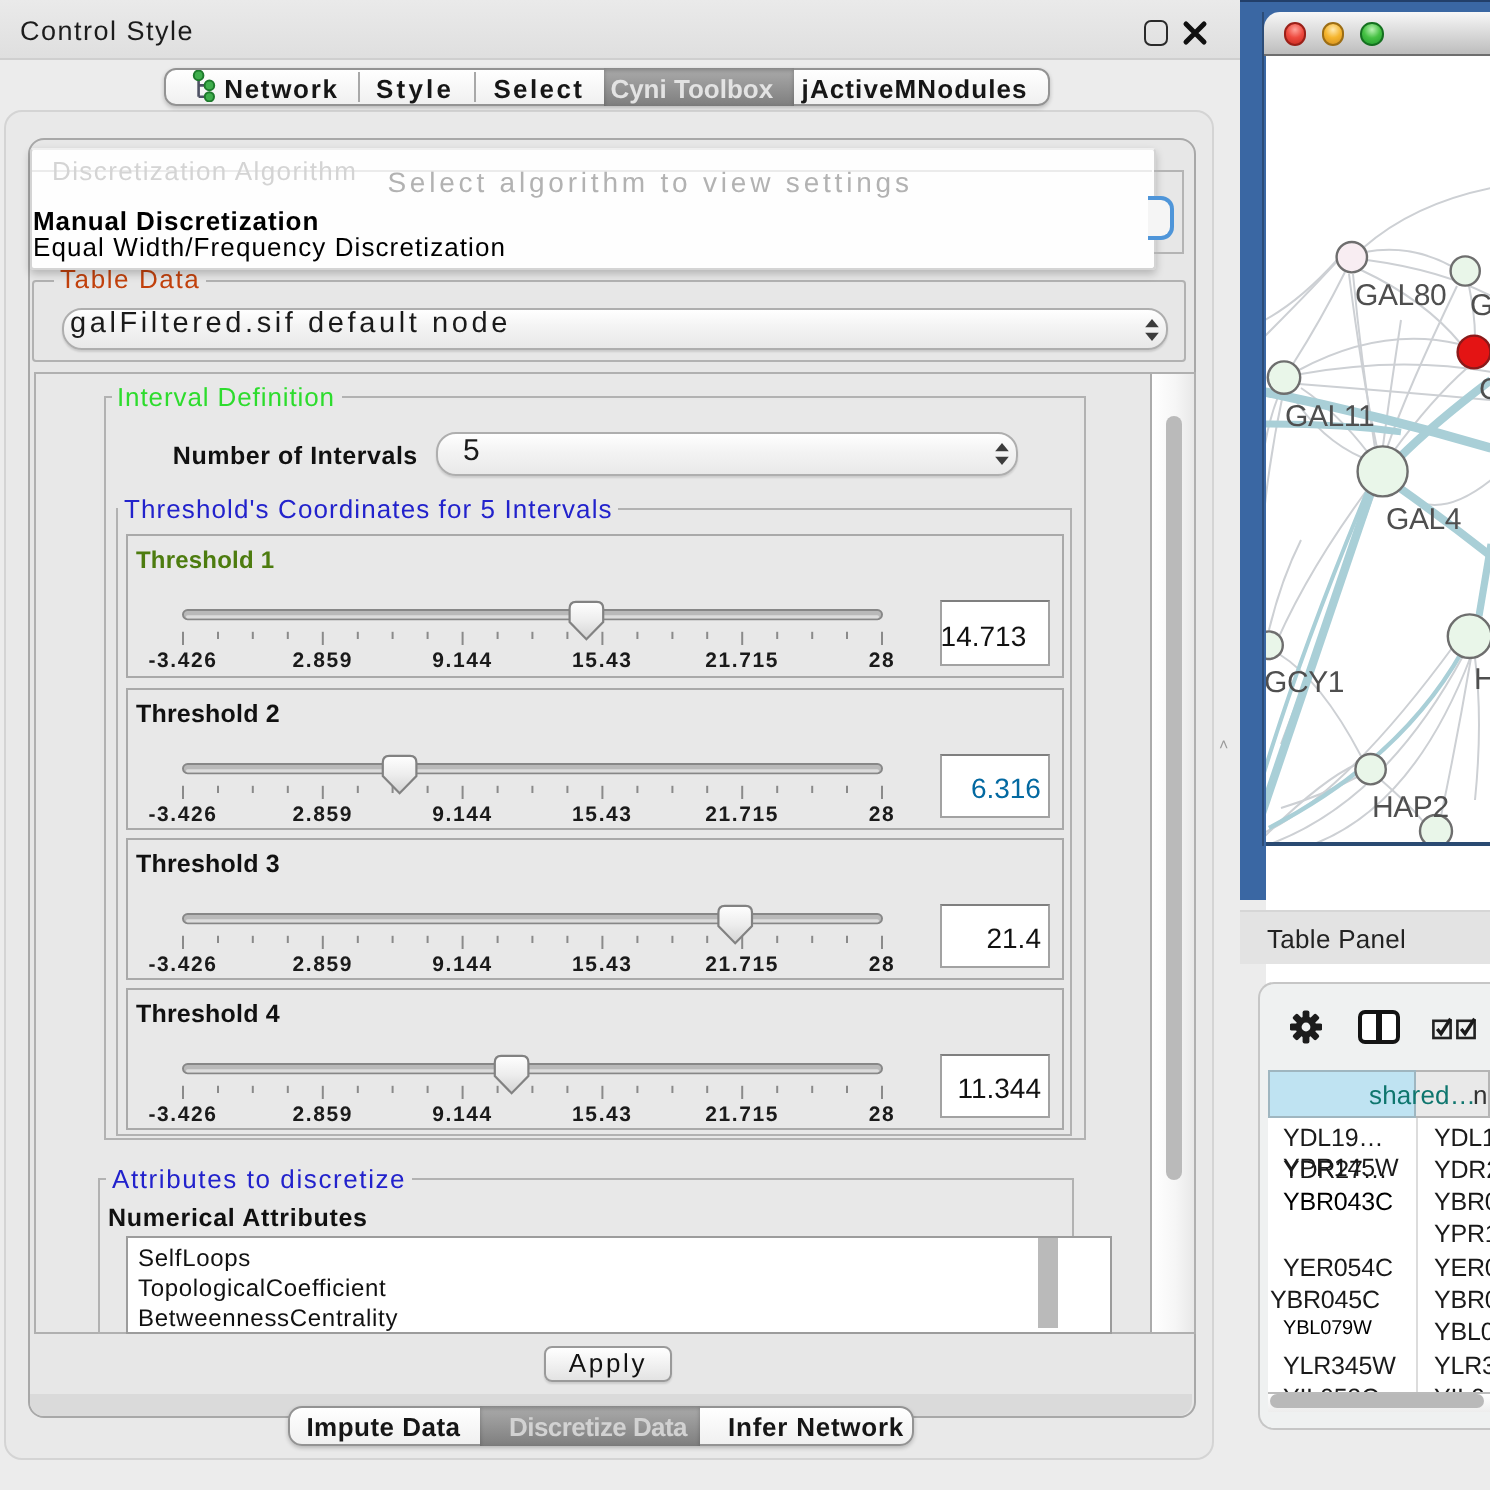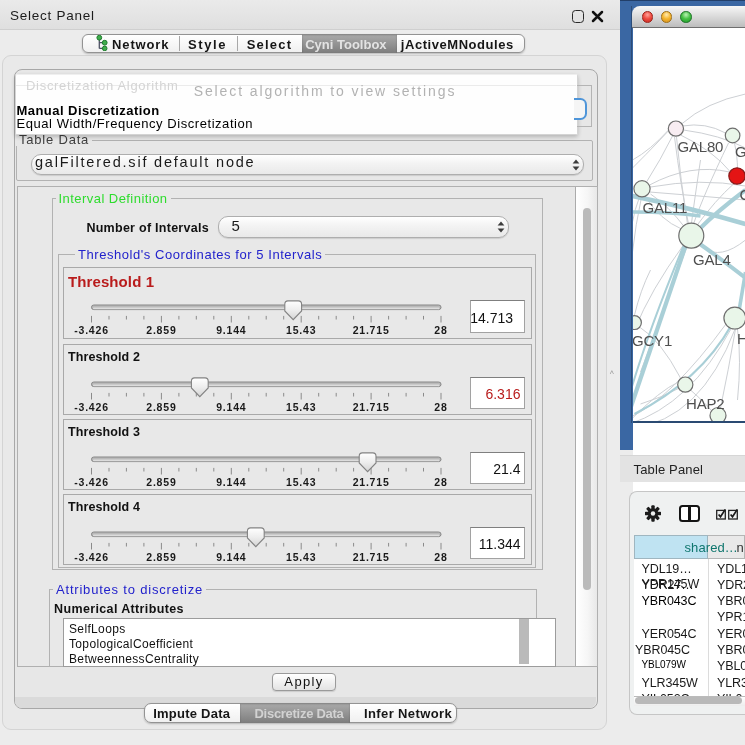--- a/index.html
+++ b/index.html
@@ -15,21 +15,21 @@
       <defs>
 <linearGradient id="thumbgrad" x1="0" y1="0" x2="0" y2="1">
   <stop offset="0" stop-color="#ffffff"></stop>
           <stop offset="0.5" stop-color="#ededed"></stop>
           <stop offset="1" stop-color="#d4d4d4"></stop>
 </linearGradient>
 </defs>
     </svg>
 
 <div class="abs" style="left:0;top:0;width:620px;height:30px;background:linear-gradient(#eaeaea,#dfdfdf);border-bottom:1px solid #cfcfcf;"></div>
-<div class="abs" style="left:10px;top:8px;font-size:13.5px;letter-spacing:0.75px;color:#1c1c1c;">Select Panel</div>
+<div class="abs" style="left:10px;top:8px;font-size:13.5px;letter-spacing:0.75px;color:#1c1c1c;">Control Style</div>
 <div class="abs" style="left:571.5px;top:10px;width:12px;height:12.5px;border:1.7px solid #2a2a2a;border-radius:3.5px;"></div>
 <svg class="abs" style="left:591px;top:9.5px" width="13" height="13" viewBox="0 0 13 13">
       <path d="M2 2 L11 11 M11 2 L2 11" stroke="#111" stroke-width="2.5" stroke-linecap="round"></path>
     </svg>
 
 <div class="abs" style="left:2px;top:55px;width:605.2px;height:674.5px;background:#e9e9e9;border:1px solid #d4d4d4;border-radius:9px;"></div>
 <div class="abs" style="left:13.5px;top:69px;width:584.5px;height:640px;background:#e7e7e7;border:1px solid #a8a8a8;border-radius:8px;"></div>
 <div class="abs" style="left:15px;top:696.5px;width:581px;height:11px;background:#dadada;border-radius:0 0 7px 7px;"></div>
 
 <div class="abs" style="left:82px;top:33.7px;width:443px;height:19px;background:linear-gradient(#ffffff,#f0f0f0);border:1px solid #939393;border-radius:6px;box-shadow:0 1px 2px rgba(0,0,0,.22);"></div>
@@ -42,21 +42,21 @@
  <circle cx="8.7" cy="7.7" r="2.4" fill="#3fae4c" stroke="#1d7a2c" stroke-width="1"></circle>
  <circle cx="8.7" cy="13.4" r="2.3" fill="#3fae4c" stroke="#1d7a2c" stroke-width="1"></circle>
 </svg>
 <div class="tabtxt" style="left:112.1px;top:37.4px;letter-spacing:0.85px;">Network</div>
 <div class="tabtxt" style="left:188px;top:37.4px;letter-spacing:1.6px;">Style</div>
 <div class="tabtxt" style="left:246.7px;top:37.4px;letter-spacing:1.2px;">Select</div>
 <div class="tabtxt" style="left:305.2px;top:37.4px;letter-spacing:0;color:#e3e3e3;">Cyni Toolbox</div>
 <div class="tabtxt" style="left:400.8px;top:37.4px;letter-spacing:0.55px;">jActiveMNodules</div>
 
 <div class="abs" style="left:15.5px;top:139.5px;width:577px;height:41px;border:1px solid #b2b2b2;border-radius:2px;"></div>
-<div class="grouplbl" style="left:16px;top:133px;color:#404040;letter-spacing:0.8px;">Table Data</div>
+<div class="grouplbl" style="left:27px;top:133px;color:#c2410c;letter-spacing:0.8px;">Table Data</div>
 <div class="combo" style="left:31px;top:154px;width:553px;height:20.5px;"></div>
 <div class="abs" style="left:35px;top:154.4px;font-size:14.5px;letter-spacing:1.8px;color:#1a1a1a;">galFiltered.sif default node</div>
 <svg class="abs" style="left:570.5px;top:158.5px" width="10" height="12" viewBox="0 0 10 12">
  <path d="M5 0.5 L8.4 4.6 H1.6 Z" fill="#3c3c3c"></path>
       <path d="M5 11.5 L8.4 7.4 H1.6 Z" fill="#3c3c3c"></path>
 </svg>
 
 <div class="abs" style="left:16.5px;top:185.5px;width:581px;height:481px;background:#e8e8e8;border:1px solid #b0b0b0;"></div>
 <div class="abs" style="left:575px;top:186.5px;width:21.5px;height:479px;background:linear-gradient(90deg,#ffffff,#f6f6f6 55%,#e8e8e8);border-left:1px solid #ababab;"></div>
 <div class="abs" style="left:582.5px;top:208px;width:8.5px;height:382px;background:#bababa;border-radius:4.5px;"></div>
@@ -66,27 +66,27 @@
 
 <div class="abs" style="left:86.4px;top:221px;font-size:12.5px;font-weight:bold;letter-spacing:0.27px;color:#111;">Number of Intervals</div>
 <div class="combo" style="left:218.4px;top:215.5px;width:291px;height:22px;"></div>
 <div class="abs" style="left:231.5px;top:216.8px;font-size:15px;color:#1a1a1a;">5</div>
 <svg class="abs" style="left:495.5px;top:221px" width="10" height="12" viewBox="0 0 10 12">
  <path d="M5 0.5 L8.4 4.6 H1.6 Z" fill="#3c3c3c"></path>
       <path d="M5 11.5 L8.4 7.4 H1.6 Z" fill="#3c3c3c"></path>
 </svg>
 
 <div class="abs" style="left:58.3px;top:253.6px;width:478.2px;height:314px;border:1px solid #b2b2b2;"></div>
-<div class="grouplbl" style="left:75px;top:248px;background:#e8e8e8;color:#2222cc;letter-spacing:0.55px;">Threshold's Coordinates for 5 Intervals</div>
+<div class="grouplbl" style="left:59px;top:248px;background:#e8e8e8;color:#2222cc;letter-spacing:0.55px;">Threshold's Coordinates for 5 Intervals</div>
 
 <div class="abs" style="left:63px;top:267.0px;width:469.3px;height:71.5px;background:#e8e8e8;border:1px solid #a9a9a9;"></div>
     <div class="abs" style="left:63px;top:343.5px;width:469.3px;height:71.5px;background:#e8e8e8;border:1px solid #a9a9a9;"></div>
     <div class="abs" style="left:63px;top:418.5px;width:469.3px;height:71.5px;background:#e8e8e8;border:1px solid #a9a9a9;"></div>
     <div class="abs" style="left:63px;top:493.5px;width:469.3px;height:71.5px;background:#e8e8e8;border:1px solid #a9a9a9;"></div>
-<div class="abs" style="left:68px;top:273.3px;font-size:15px;font-weight:bold;letter-spacing:0.1px;color:#b91c1c;">Threshold 1</div>
+<div class="abs" style="left:68px;top:273.3px;font-size:12px;font-weight:bold;letter-spacing:0.1px;color:#4d7c0f;">Threshold 1</div>
     <div class="abs" style="left:68px;top:349.8px;font-size:12.5px;font-weight:bold;letter-spacing:0.1px;color:#111;">Threshold 2</div>
     <div class="abs" style="left:68px;top:424.8px;font-size:12.5px;font-weight:bold;letter-spacing:0.1px;color:#111;">Threshold 3</div>
     <div class="abs" style="left:68px;top:499.8px;font-size:12.5px;font-weight:bold;letter-spacing:0.1px;color:#111;">Threshold 4</div>
 <svg style="position:absolute;left:63.0px;top:267.0px" width="469" height="72" viewBox="0 0 469 72">
       <rect x="28.5" y="38.0" width="349.5" height="4.6" rx="2.3" fill="#b9b9b9" stroke="#878787" stroke-width="1"></rect>
       <rect x="30.0" y="40.6" width="346.5" height="1.6" rx="0.8" fill="#dcdcdc"></rect>
       <g stroke="#8a8a8a" stroke-width="1">
         <line x1="28.5" y1="48.9" x2="28.5" y2="55.5"></line>
         <line x1="46.0" y1="48.9" x2="46.0" y2="52.5"></line>
         <line x1="63.4" y1="48.9" x2="63.4" y2="52.5"></line>
@@ -225,21 +225,21 @@
         <text x="308.1" y="66.5" text-anchor="middle">21.715</text>
         <text x="378.0" y="66.5" text-anchor="middle">28</text>
       </g>
       <path d="M 184.4 44.0 L 184.4 37.2 Q 184.4 33.9 187.6 33.9 L 198.0 33.9 Q 201.2 33.9 201.2 37.2 L 201.2 44.0 L 192.8 52.6 Z" fill="url(#thumbgrad)" stroke="#828282" stroke-width="1.1"></path>
     </svg>
 <div class="abs" style="left:470.3px;top:300.0px;width:55.2px;height:32.8px;background:#fff;border:1px solid #a2a2a2;border-top-color:#7f7f7f;"></div>
     <div class="abs" style="left:470.3px;top:376.5px;width:55.2px;height:32.8px;background:#fff;border:1px solid #a2a2a2;border-top-color:#7f7f7f;"></div>
     <div class="abs" style="left:470.3px;top:451.5px;width:55.2px;height:32.8px;background:#fff;border:1px solid #a2a2a2;border-top-color:#7f7f7f;"></div>
     <div class="abs" style="left:470.3px;top:526.5px;width:55.2px;height:32.8px;background:#fff;border:1px solid #a2a2a2;border-top-color:#7f7f7f;"></div>
 <div class="abs" style="left:470.3px;top:309.9px;width:41px;font-size:14px;color:#111;text-align:right;">14.713</div>
-    <div class="abs" style="left:470.3px;top:386.4px;width:50.2px;font-size:14px;color:#b91c1c;text-align:right;">6.316</div>
+    <div class="abs" style="left:470.3px;top:386.4px;width:50.2px;font-size:14px;color:#0369a1;text-align:right;">6.316</div>
     <div class="abs" style="left:470.3px;top:461.4px;width:50.2px;font-size:14px;color:#111;text-align:right;">21.4</div>
     <div class="abs" style="left:470.3px;top:536.4px;width:50.2px;font-size:14px;color:#111;text-align:right;">11.344</div>
 
 <div class="abs" style="left:49.3px;top:588.7px;width:488px;height:78px;border:1px solid #b2b2b2;border-bottom:none;"></div>
 <div class="grouplbl" style="left:53px;top:583px;background:#e8e8e8;color:#2222cc;letter-spacing:0.8px;">Attributes to discretize</div>
 <div class="abs" style="left:54px;top:601.5px;font-size:12.5px;font-weight:bold;letter-spacing:0.37px;color:#111;">Numerical Attributes</div>
 <div class="abs" style="left:63px;top:617.5px;width:493px;height:49px;background:#fff;border:1px solid #9c9c9c;overflow:hidden;">
   <div style="padding:3.5px 0 0 5px;line-height:15px;font-size:12px;letter-spacing:0.35px;color:#111;">SelfLoops<br>TopologicalCoefficient<br>BetweennessCentrality</div>
 </div>
 <div class="abs" style="left:518.8px;top:618.5px;width:10px;height:45px;background:#bababa;"></div>

